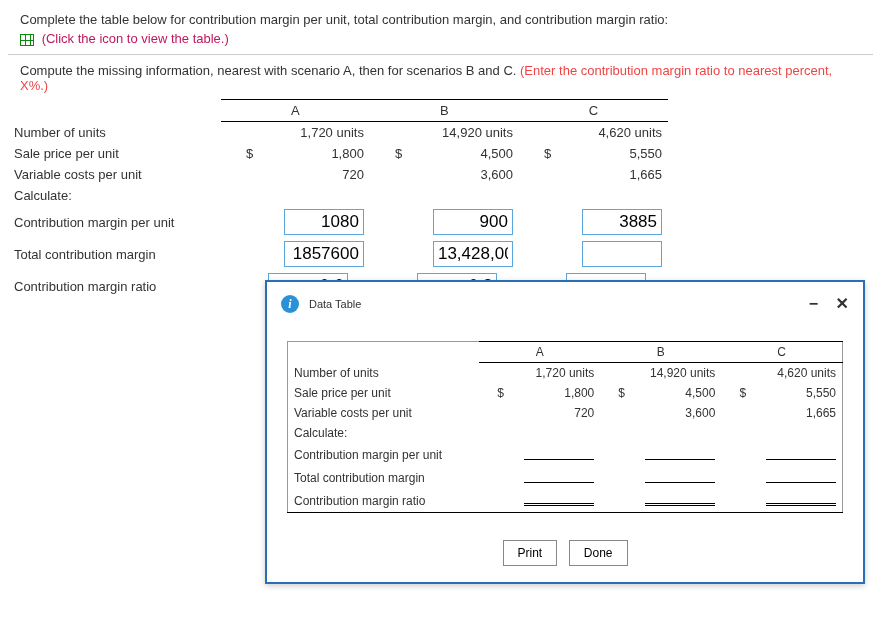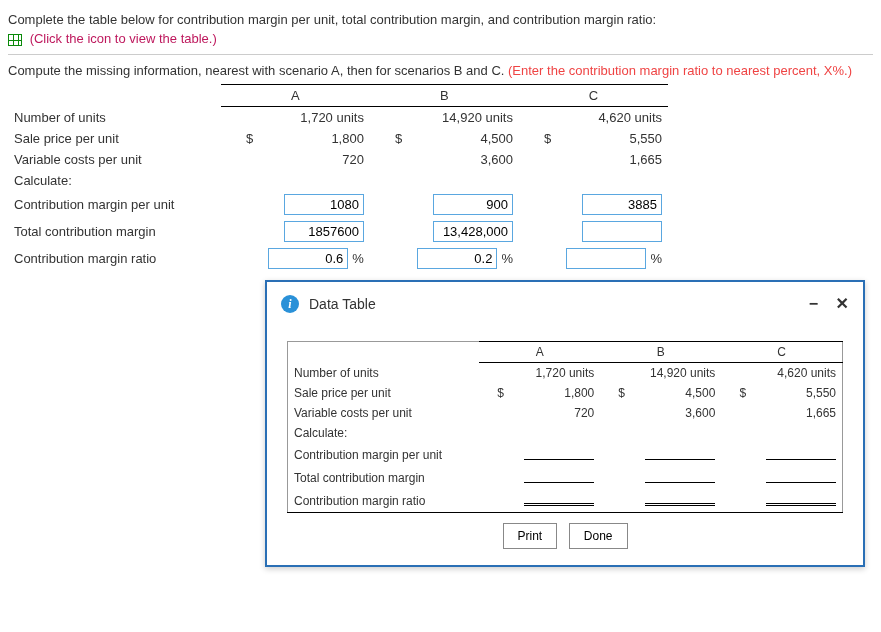--- a/index.html
+++ b/index.html
@@ -4,21 +4,21 @@
 <style>
   * { box-sizing: border-box; }
   body {
     font-family: Arial, sans-serif;
     font-size: 13px;
     color: #333;
     margin: 0;
     padding: 8px;
     background: #fff;
   }
-  .header-text { margin: 4px 0; }
+  .header-text { margin: 4px 12px; }
   .green-link { color: #be185d; cursor: pointer; }
   .red-hint { color: #ef4444; }
   .table-icon {
     display: inline-block;
     width: 14px; height: 12px;
     border: 1px solid #0a8a0a;
     position: relative;
     vertical-align: middle;
     margin-right: 4px;
   }
@@ -48,21 +48,21 @@
   .bold { font-weight: bold; }
   .dollar-cell { position: relative; }
   .dollar-sign { position: absolute; left: 25px; }
 
   input.answer {
     width: 80px;
     text-align: right;
     padding: 2px 4px;
     border: 1px solid #5aa7e0;
     font-family: inherit;
-    font-size: 13px;
+    font-size: 17px;
   }
   .pct { margin-left: 4px; }
 
   .modal {
     position: absolute;
     left: 265px;
     top: 280px;
     width: 600px;
     border: 2px solid #2a6fb5;
     background: #fff;
@@ -79,21 +79,21 @@
     background: #2a91d8;
     color: #fff;
     font-weight: bold;
     font-size: 12px;
     text-align: center;
     line-height: 18px;
     margin-right: 10px;
     font-style: italic;
     font-family: Georgia, serif;
   }
-  .modal-title { flex: 1; font-size: 14px; }
+  .modal-title { flex: 1; font-size: 11px; }
   .modal-controls span {
     margin-left: 14px;
     cursor: pointer;
     font-size: 16px;
     color: #333;
     font-weight: bold;
   }
   .modal-body { padding: 10px 20px 16px; }
 
   .data-table { border-collapse: collapse; width: 100%; margin-top: 10px; border: 1px solid #999; }
@@ -101,21 +101,21 @@
   .data-table .rowlabel { text-align: left; width: 190px; }
   .data-table thead th { border-top: 1px solid #000; border-bottom: 1px solid #000; text-align: center; }
   .data-table thead th.rowlabel { border: none; }
   .data-table .dcol { width: 120px; }
   .data-table .dollar-sign2 { position: absolute; left: 18px; }
   .data-table td.dollar-cell { position: relative; }
   .blank-line { border-bottom: 1px solid #000; display: inline-block; width: 70px; height: 14px; }
   .blank-line.dbl { border-bottom: 3px double #000; width: 70px; }
   .data-table tr.lastrow td { border-bottom: 1px solid #000; }
 
-  .modal-buttons { text-align: center; margin-top: 10px; }
+  .modal-buttons { text-align: center; margin-top: 27px; }
   .modal-buttons button {
     padding: 5px 14px;
     margin: 0 4px;
     font-size: 12px;
     border: 1px solid #888;
     background: #fff;
     cursor: pointer;
   }
 </style>
 </head>

